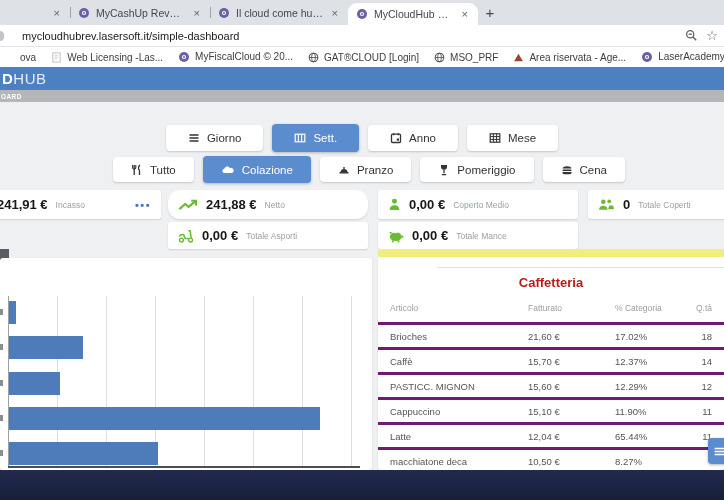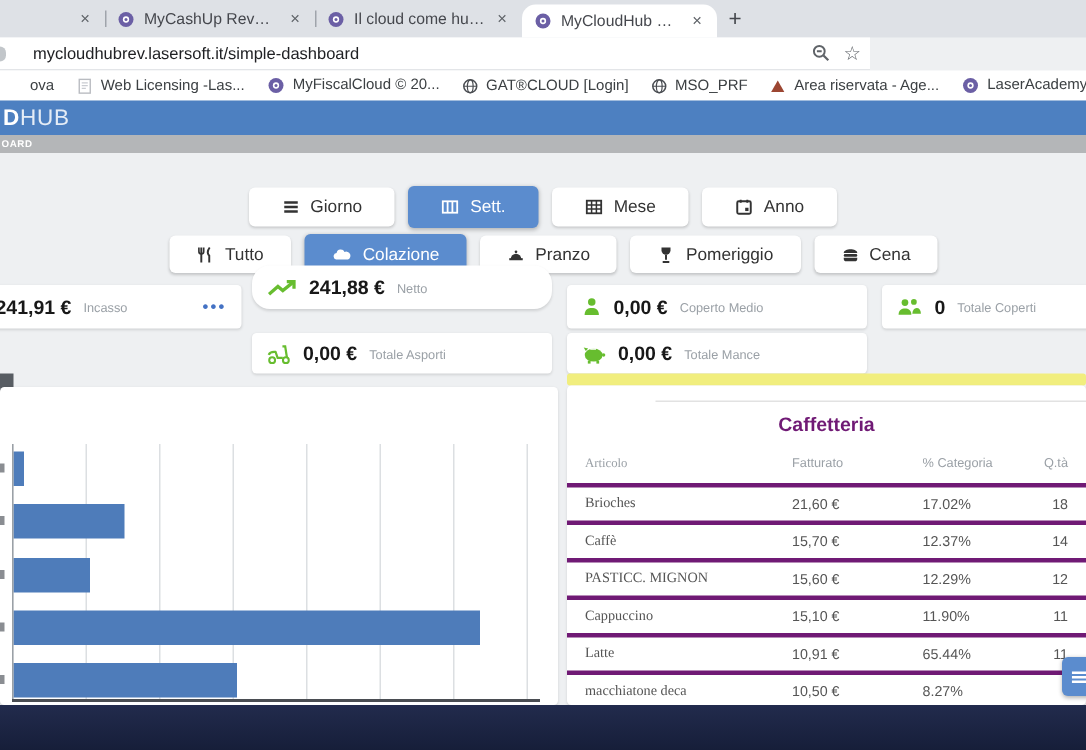--- a/index.html
+++ b/index.html
@@ -7,21 +7,21 @@
     font-family:"Liberation Sans",sans-serif;background:#eef0f2;}
   
   .tabstrip{position:absolute;left:0;top:0;width:724px;height:25px;background:#dee1e6;display:flex;align-items:flex-end;}
   .tab{position:relative;height:25px;display:flex;align-items:center;padding:0 8px;box-sizing:border-box;
     font-size:10.5px;color:#45474d;flex:0 0 auto;}
   .tab.inactive + .tab.inactive::before{content:'';position:absolute;left:0;top:7px;width:1px;height:11px;background:#9fa4ab;}
   .tab.active{background:#fff;border-radius:9px 9px 0 0;height:22px;}
   .tab-label{flex:1;white-space:nowrap;overflow:hidden;text-overflow:ellipsis;margin:0 6px 0 6px;}
   .tab-close{font-size:11px;color:#5f6368;padding:0 2px;}
   .newtab{width:24px;height:25px;display:flex;align-items:center;justify-content:center;font-size:15px;color:#45474d;}
-  .addrbar{position:absolute;left:0;top:25px;width:580px;height:22px;background:#fff;border-bottom:1px solid #e3e5e8;
+  .addrbar{position:absolute;left:0;top:25px;width:724px;height:22px;background:#fff;border-bottom:1px solid #e3e5e8;
     display:flex;align-items:center;box-sizing:border-box;}
   .addr-sliver{position:absolute;left:0;top:6px;width:4px;height:10px;background:#9aa0a6;border-radius:0 4px 4px 0;opacity:.6;}
   .url{margin-left:22px;font-size:11px;color:#202124;flex:1;white-space:nowrap;overflow:hidden;}
   .addr-icons{display:flex;align-items:center;gap:8px;margin-right:6px;}
   .star{font-size:13px;color:#5f6368;line-height:1;}
   .bmbar{position:absolute;left:0;top:47px;width:724px;height:20px;background:#fff;display:flex;align-items:center;
     font-size:10px;color:#3c4043;}
   .bm-frag{margin-left:20px;white-space:nowrap;}
   .bm{display:flex;align-items:flex-start;gap:5px;margin-left:15px;white-space:nowrap;}
   
@@ -41,43 +41,43 @@
   .fbtn.active{background:#5b8cce;color:#fff;height:28px;margin-top:-1px;box-shadow:0 1px 3px rgba(0,0,0,.25);}
   .btnrow.meals .fbtn.active{height:27px;}
   
   .kpi{position:absolute;display:flex;align-items:center;background:#fff;border-radius:3px;
     box-shadow:0 1px 2px rgba(0,0,0,.13);padding:0 10px;box-sizing:border-box;gap:8px;}
   .kpi .value{font-weight:bold;font-size:13px;color:#181818;white-space:nowrap;}
   .kpi .label{font-size:8.5px;color:#9aa0a6;white-space:nowrap;}
   .kpi .menu{margin-left:auto;color:#4472c4;font-size:11px;letter-spacing:1.5px;font-weight:bold;}
   .kpi .ic{color:#67bd2f;}
   .kpi0{left:-45px;top:190px;width:206px;height:29px;padding-left:42px;}
-  .kpi1{left:168px;top:177px;width:200px;height:29px;border-radius:12px;}
+  .kpi1{left:168px;top:190px;width:200px;height:29px;border-radius:12px;}
   .kpi2{left:378px;top:190px;width:200px;height:29px;}
   .kpi3{left:588px;top:190px;width:200px;height:29px;}
   .kpi4{left:168px;top:222px;width:200px;height:27px;}
   .kpi5{left:378px;top:222px;width:200px;height:27px;}
   .yellowbar{position:absolute;left:378px;top:249px;width:346px;height:8px;background:#f1ee7e;border-radius:2px;}
   .darkfrag{position:absolute;left:0;top:249px;width:9px;height:14px;background:#585d63;}
   
   .chartcard{position:absolute;left:0;top:258px;width:372px;height:212px;background:#fff;border-radius:3px;
     box-shadow:0 1px 2px rgba(0,0,0,.12);overflow:hidden;}
   .gl{position:absolute;top:38px;height:171px;width:1px;background:#dcdfe2;}
   .bar{position:absolute;height:23px;background:#4e7cba;}
   .xaxis{position:absolute;left:8px;top:208px;width:352px;height:2px;background:#4a4d52;}
   .yaxis{position:absolute;left:8px;top:38px;width:1px;height:172px;background:#9aa0a6;}
   .lblfrag{position:absolute;left:0;width:3px;height:6px;background:#8a8d92;}
   
   .panel{position:absolute;left:378px;top:257px;width:346px;height:213px;background:#fff;border-radius:3px;
     box-shadow:0 1px 2px rgba(0,0,0,.12);overflow:hidden;}
   .panel .topline{position:absolute;left:59px;top:10px;width:287px;height:1px;background:#e2e2e2;}
-  .ttitle{position:absolute;left:0;top:18px;width:100%;text-align:center;font-size:13px;font-weight:bold;color:#701a75;}
+  .ttitle{position:absolute;left:0;top:18px;width:100%;text-align:center;font-size:13px;font-weight:bold;color:#b91c1c;}
   .thead{position:absolute;left:0;top:46px;width:100%;height:19px;font-size:8.5px;color:#9aa0a6;}
   .thead span,.trow span{position:absolute;white-space:nowrap;}
-  .c0{left:12px;font-family:Liberation Serif, serif;} .c1{left:150px;} .c2{left:237px;} .c3{right:12px;text-align:right;}
+  .c0{left:12px;} .c1{left:150px;} .c2{left:237px;} .c3{right:12px;text-align:right;}
   .tbody{position:absolute;left:0;top:65px;width:100%;}
   .trow{position:relative;height:22px;border-top:3px solid #701a75;font-size:9.5px;color:#555;}
   .trow span{top:6px;}
   .fab{position:absolute;left:708px;top:438px;width:30px;height:26px;background:#5b8cce;border-radius:4px;
     box-shadow:0 1px 3px rgba(0,0,0,.3);display:flex;align-items:center;padding-left:5px;box-sizing:border-box;}
   
   .taskbar{position:absolute;left:0;top:470px;width:724px;height:30px;
     background:linear-gradient(180deg,#222b4d 0%,#161e39 100%);display:flex;align-items:center;}
   
   .ic{display:inline-block;line-height:0;}
@@ -239,35 +239,35 @@
           <svg viewBox="0 0 12 12" width="12" height="12">
             <rect x="1.2" y="2.2" width="9.6" height="7.6" fill="none" stroke="currentColor" stroke-width="1.2"></rect>
             <path d="M4.4 2.2v7.6M7.6 2.2v7.6" stroke="currentColor" stroke-width="1.2"></path>
           </svg>
         </span>
         <span>Sett.</span>
       </div>
       <div class="fbtn">
         <span class="ic">
           <svg viewBox="0 0 12 12" width="12" height="12">
-            <rect x="1.2" y="1.8" width="9.6" height="8.4" fill="none" stroke="currentColor" stroke-width="1.2"></rect>
-            <path d="M1.2 4.6h9.6M1.2 7.4h9.6M4.4 1.8v8.4M7.6 1.8v8.4" stroke="currentColor" stroke-width="1"></path>
-          </svg>
-        </span>
-        <span>Mese</span>
-      </div>
-      <div class="fbtn">
-        <span class="ic">
-          <svg viewBox="0 0 12 12" width="12" height="12">
             <rect x="1.5" y="2.2" width="9" height="8.3" rx="1" fill="none" stroke="currentColor" stroke-width="1.3"></rect>
             <path d="M3.8 1.2v2M8.2 1.2v2" stroke="currentColor" stroke-width="1.3"></path>
             <rect x="6.8" y="6.5" width="2.2" height="2.2" fill="currentColor"></rect>
           </svg>
         </span>
         <span>Anno</span>
+      </div>
+      <div class="fbtn">
+        <span class="ic">
+          <svg viewBox="0 0 12 12" width="12" height="12">
+            <rect x="1.2" y="1.8" width="9.6" height="8.4" fill="none" stroke="currentColor" stroke-width="1.2"></rect>
+            <path d="M1.2 4.6h9.6M1.2 7.4h9.6M4.4 1.8v8.4M7.6 1.8v8.4" stroke="currentColor" stroke-width="1"></path>
+          </svg>
+        </span>
+        <span>Mese</span>
       </div>
     </div>
   <div class="btnrow meals" id="meal-row">
       <div class="fbtn">
         <span class="ic">
           <svg viewBox="0 0 12 12" width="12" height="12">
             <path d="M3.2 1v10" stroke="currentColor" stroke-width="1.3" fill="none"></path>
             <path d="M1.6 1v2.6a1.6 1.6 0 0 0 3.2 0V1" stroke="currentColor" stroke-width="1.1" fill="none"></path>
             <path d="M8.8 1c-1.5 2-1.5 4.2-.3 5.4V11" stroke="currentColor" stroke-width="1.3" fill="none"></path>
           </svg>
@@ -433,21 +433,21 @@
           <span class="c3">12</span>
         </div>
         <div class="trow">
           <span class="c0">Cappuccino</span>
           <span class="c1">15,10 €</span>
           <span class="c2">11.90%</span>
           <span class="c3">11</span>
         </div>
         <div class="trow">
           <span class="c0">Latte</span>
-          <span class="c1">10,91 €</span>
+          <span class="c1">12,04 €</span>
           <span class="c2">65.44%</span>
           <span class="c3">11</span>
         </div>
         <div class="trow">
           <span class="c0">macchiatone deca</span>
           <span class="c1">10,50 €</span>
           <span class="c2">8.27%</span>
           <span class="c3"></span>
         </div>
         <div class="trow">

